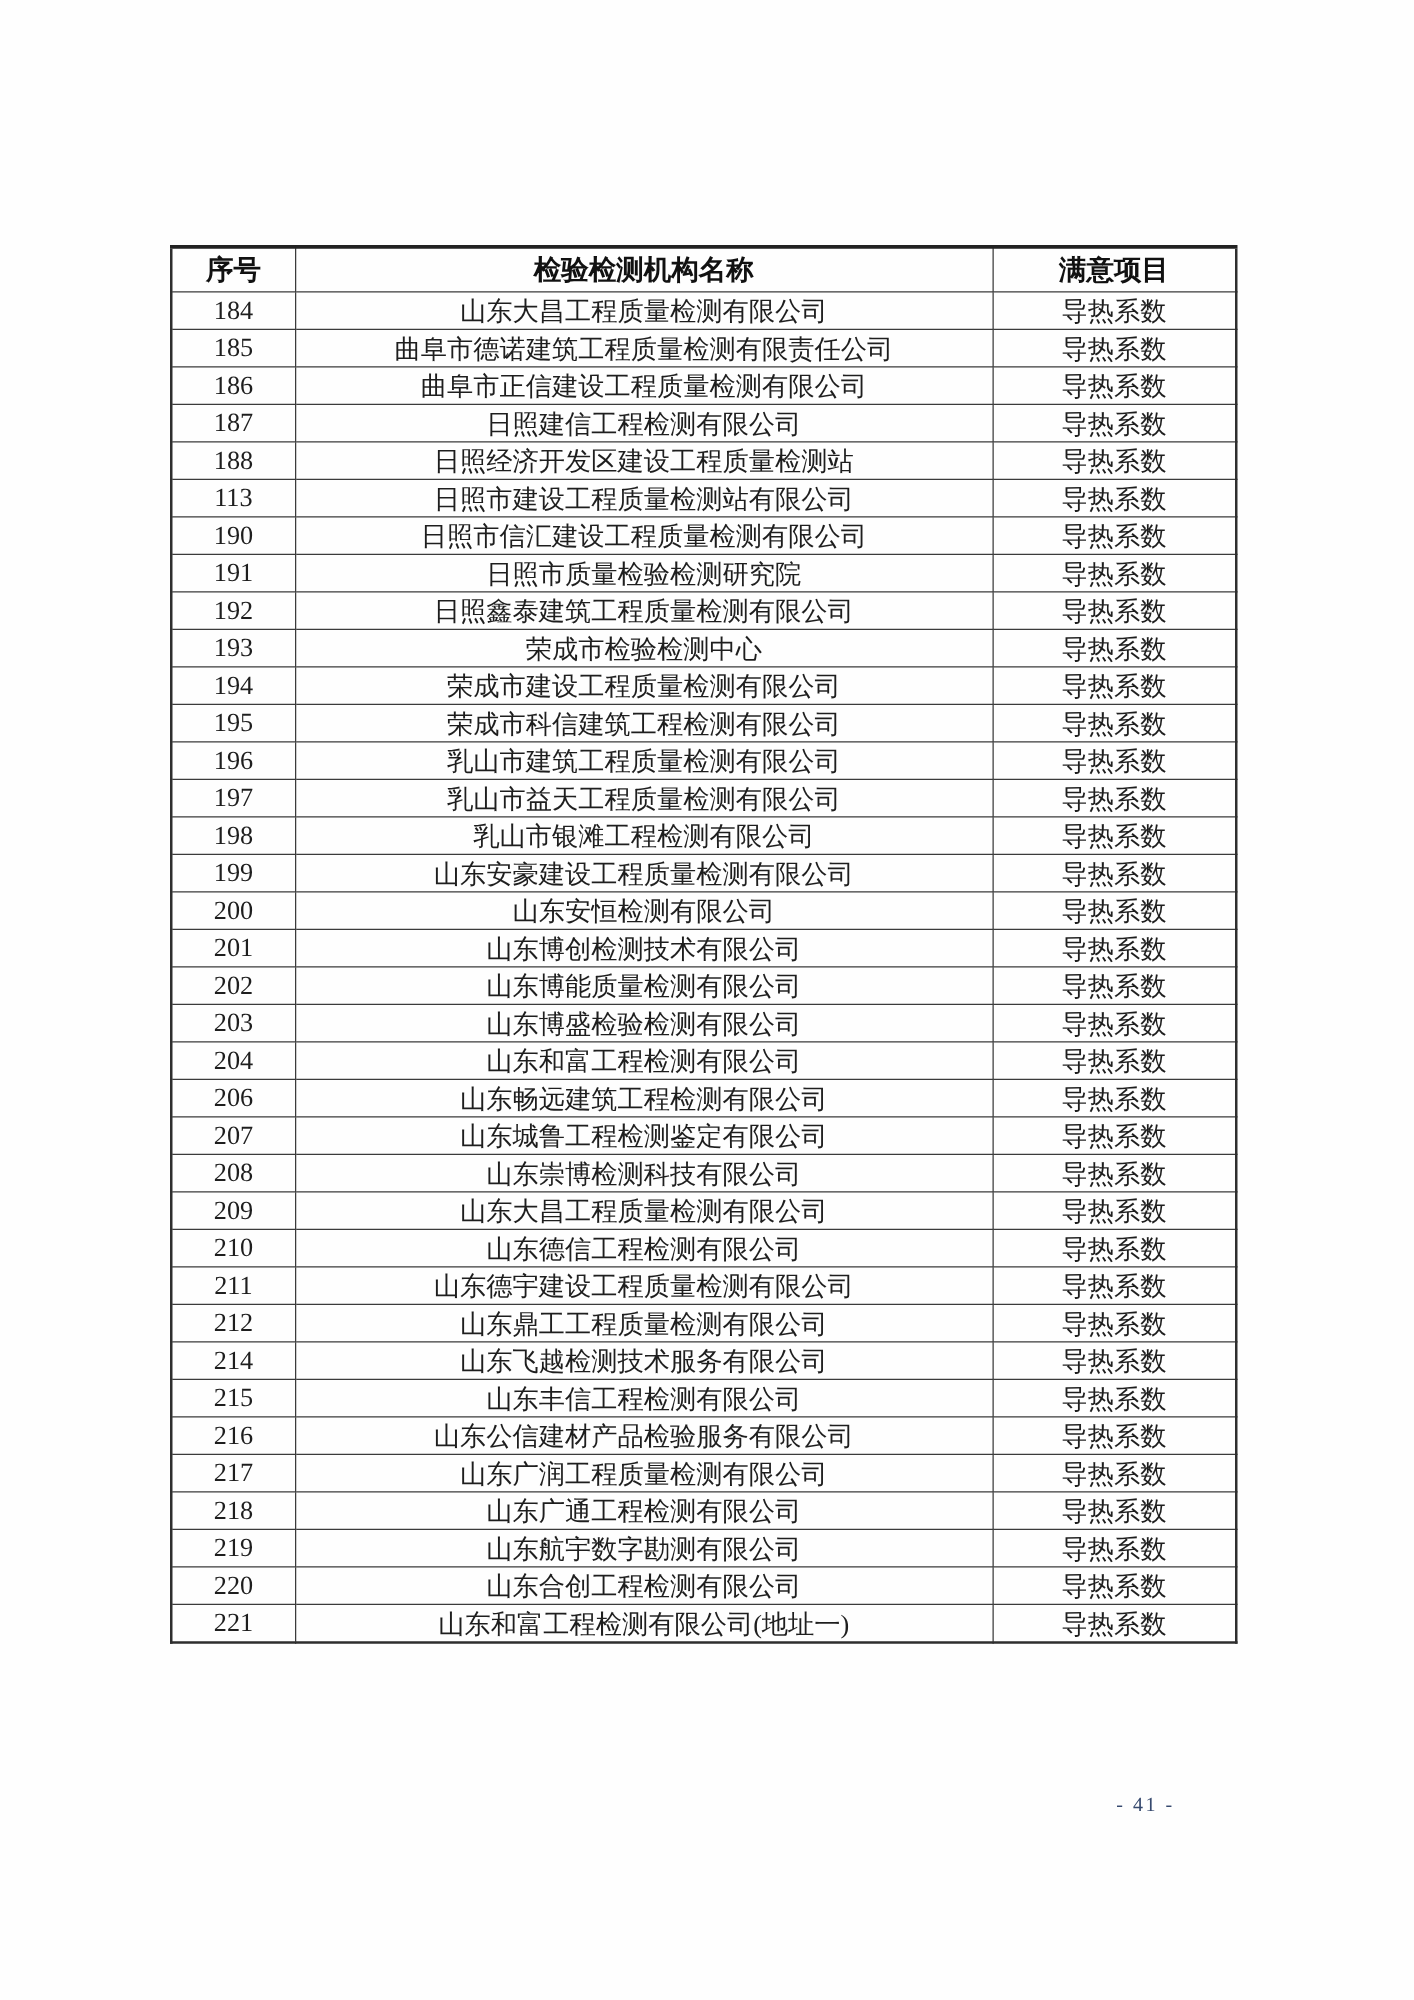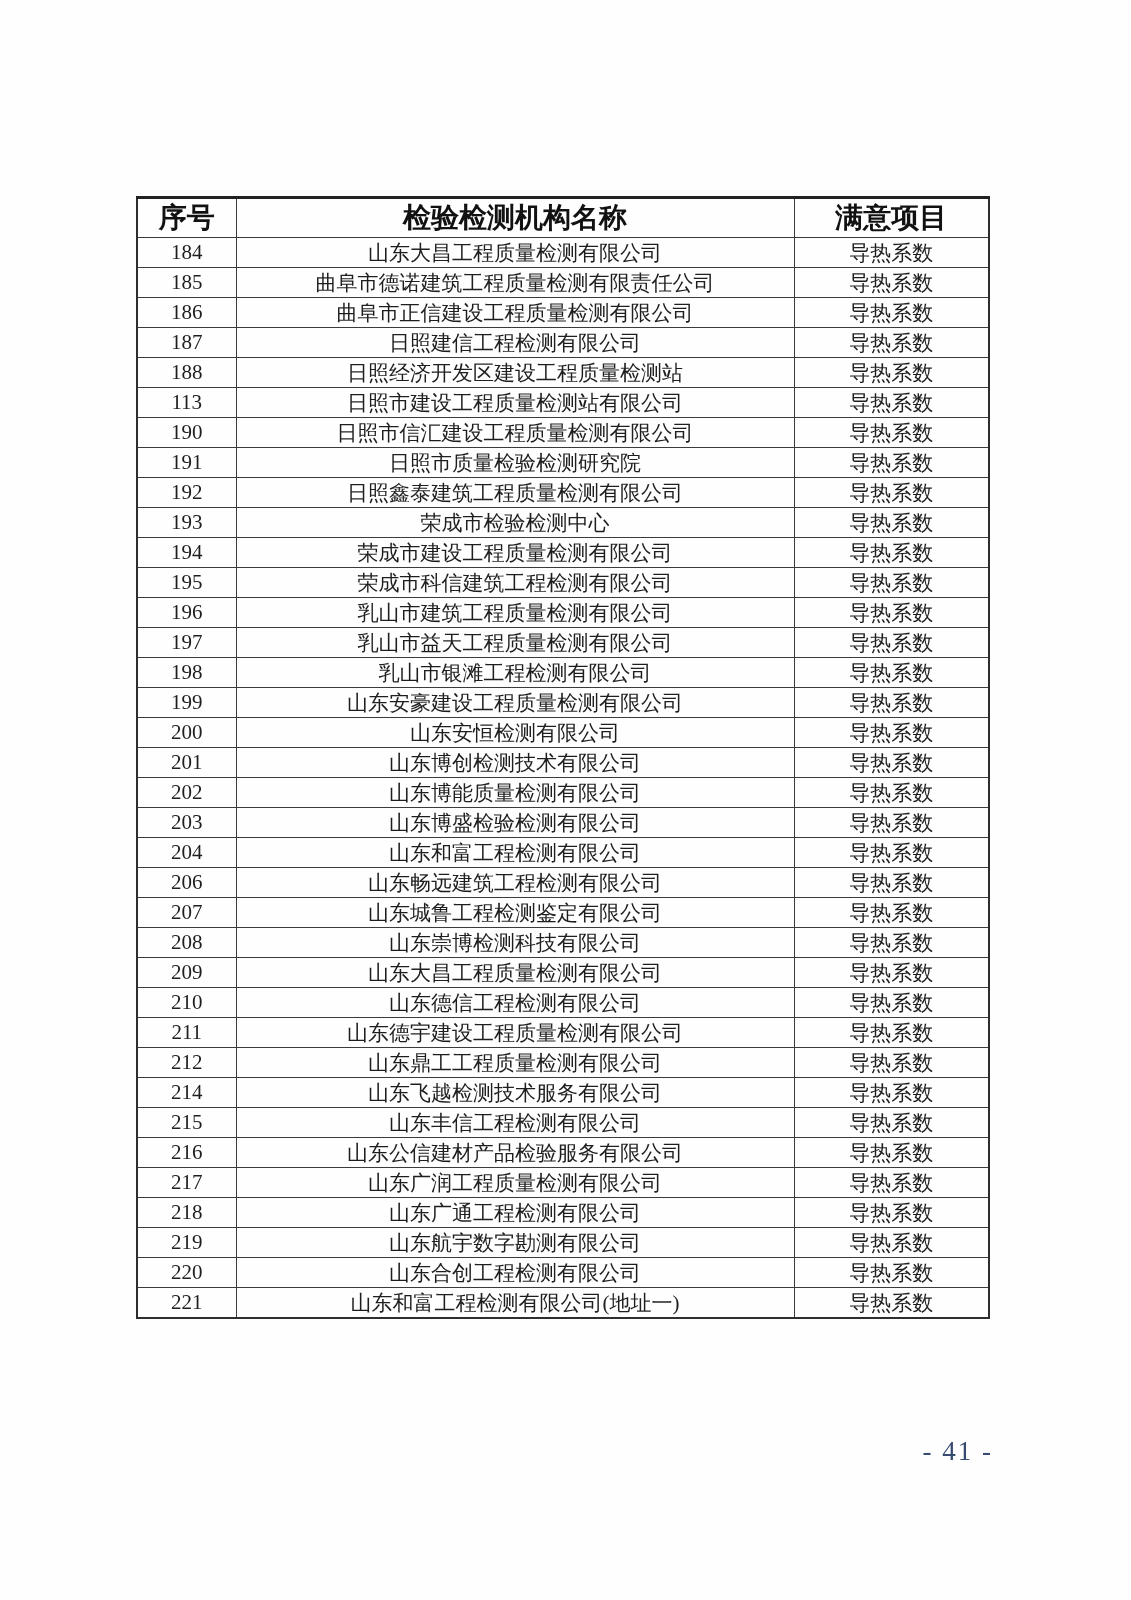--- a/index.html
+++ b/index.html
@@ -25,43 +25,43 @@
     color: #1e1e1e;
     border: 2px solid #2e2e2e;
     border-top: 3px solid #222222;
   }
   table.inst-table col.c-no   { width: 99px;  }
   table.inst-table col.c-name { width: 558px; }
   table.inst-table col.c-item { width: 195px; }
   table.inst-table th {
     border: 1px solid #3b3b3b;
     height: 34px;
-    font-size: 28px;
+    font-size: 22px;
     font-weight: bold;
     text-align: center;
     padding: 0;
     color: #111111;
   }
   table.inst-table td {
     border: 1px solid #3b3b3b;
     height: 29px;
     font-size: 21px;
     text-align: center;
     vertical-align: middle;
     padding: 0;
     white-space: nowrap;
     overflow: hidden;
   }
   .page-number {
     position: absolute;
     left: 893px;
     top: 1436px;
     width: 100px;
-    text-align: right;
-    font-size: 27px;
+    text-align: left;
+    font-size: 16px;
     color: #36496e;
     letter-spacing: 2px;
   }
 </style>
 </head>
 <body>
 
 <div class="page">
 
   <table class="inst-table">

